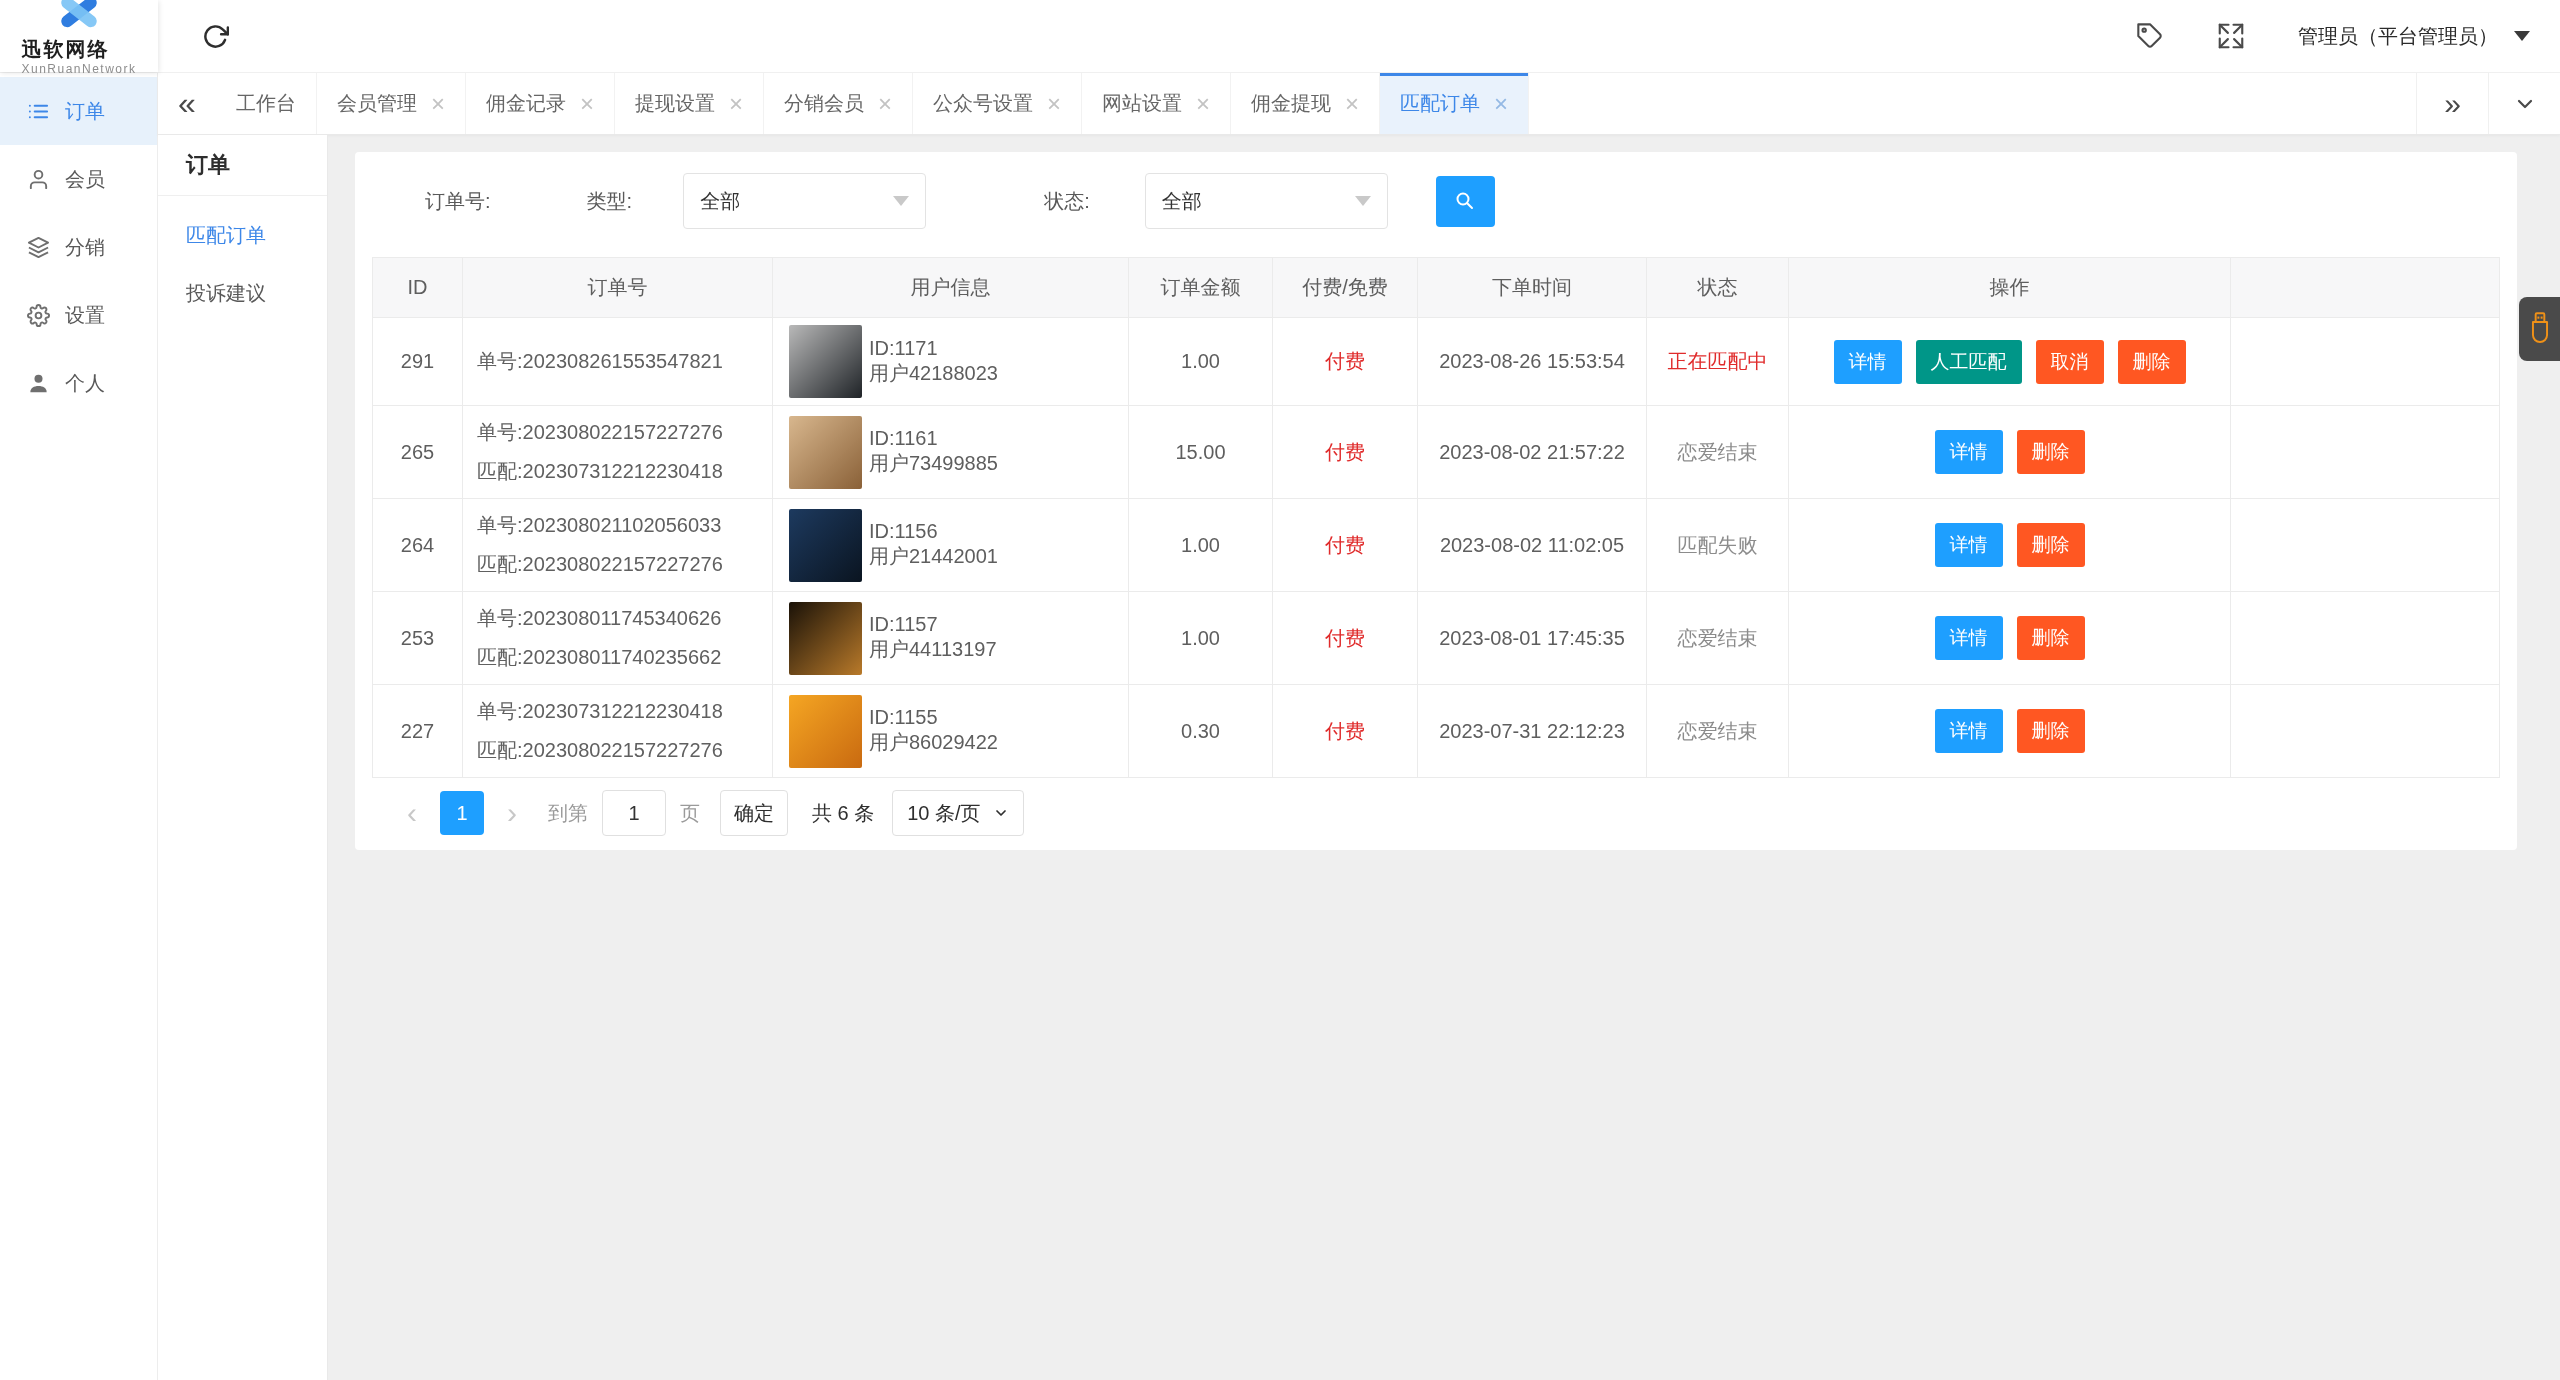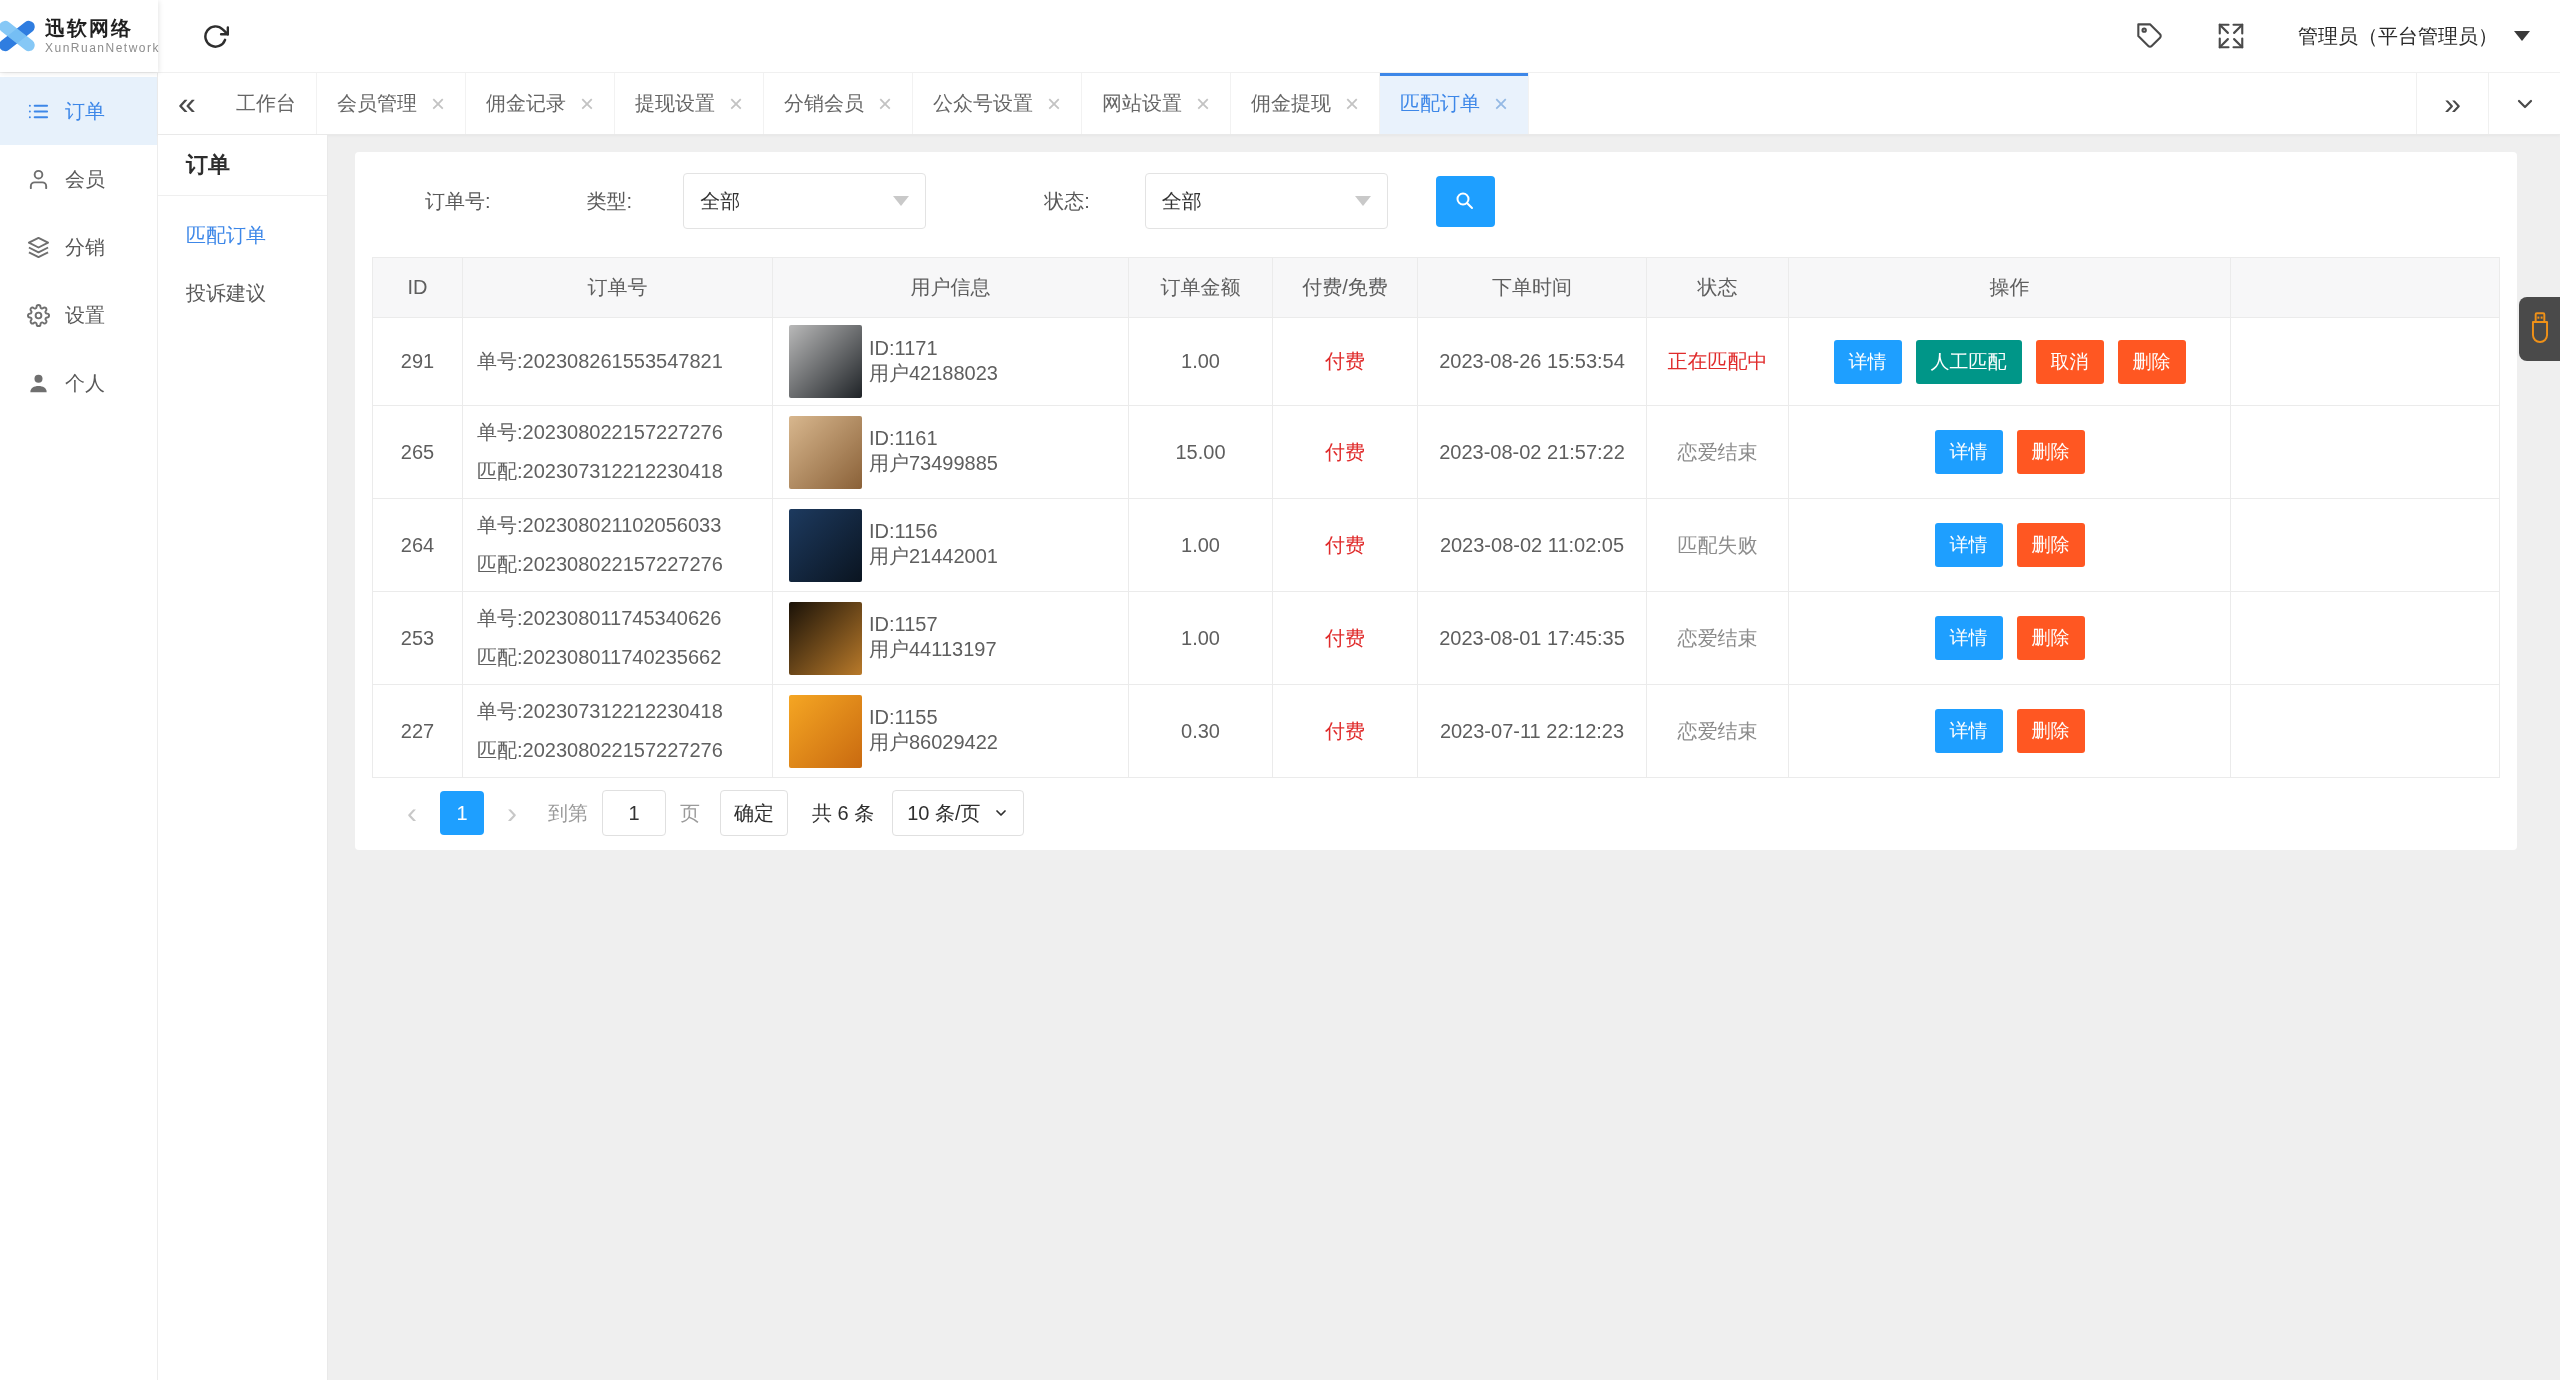--- a/index.html
+++ b/index.html
@@ -9,21 +9,21 @@
     font-family: "Liberation Sans", "DejaVu Sans", sans-serif;
     background: #efefef; overflow: hidden;
     font-size: 20px; color: #595959;
   }
   svg { display: block; }
 
   
   .topbar { height: 73px; background: #fff; display: flex; align-items: stretch;
             border-bottom: 1px solid #f0f0f0; position: relative; z-index: 5; }
   .logo-panel { width: 158px; display: flex; align-items: center; justify-content: center;
-                gap: 9px; box-shadow: 1px 1px 5px rgba(0,0,0,.10); background:#fff; }
+                gap: 9px; box-shadow: 1px 1px 5px rgba(0,0,0,.10); background:#fff;flex-direction:column; }
   .logo-text-col { display: flex; flex-direction: column; line-height: 1.1; }
   .logo-title { font-size: 20px; font-weight: bold; color: #1f1f1f; letter-spacing: 2px; }
   .logo-sub { font-size: 12px; color: #8d8d8d; letter-spacing: 1.5px; margin-top: 3px; }
   .topbar-main { flex: 1; display: flex; align-items: center; padding: 0 30px 0 44px; }
   .icon-btn { display: flex; align-items: center; justify-content: center; cursor: pointer; }
   .topbar-right { margin-left: auto; display: flex; align-items: center; gap: 52px; }
   .admin-area { display: flex; align-items: center; gap: 16px; color: #2b2b2b; cursor: pointer; }
   .caret-down { width: 0; height: 0; border-left: 8px solid transparent;
                 border-right: 8px solid transparent; border-top: 10px solid #3a3a3a; }
 
@@ -443,21 +443,21 @@
                       <div class="user-wrap">
                         <div class="avatar" style="background: linear-gradient(135deg, rgb(245, 166, 35), rgb(201, 106, 16));"></div>
                         <div class="user-lines">
                           <div>ID:1155</div>
                           <div>用户86029422</div>
                         </div>
                       </div>
                     </td>
                     <td class="center">0.30</td>
                     <td class="center red">付费</td>
-                    <td class="center">2023-07-11 22:12:23</td>
+                    <td class="center">2023-07-31 22:12:23</td>
                     <td class="center muted">恋爱结束</td>
                     <td class="center"><button class="btn" style="background: rgb(30, 159, 255);">详情</button><button class="btn" style="background: rgb(255, 87, 34);">删除</button></td>
                     <td></td>
                   </tr>
                 </tbody>
             </table>
           </div>
 
           <div class="pagination">
             <span class="pg-arrow">‹</span>

